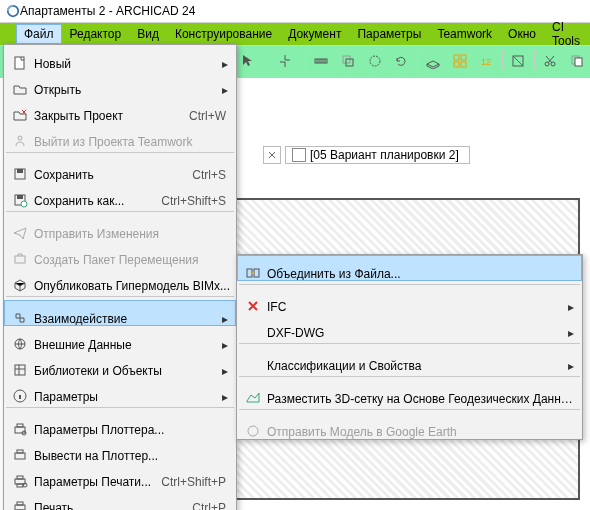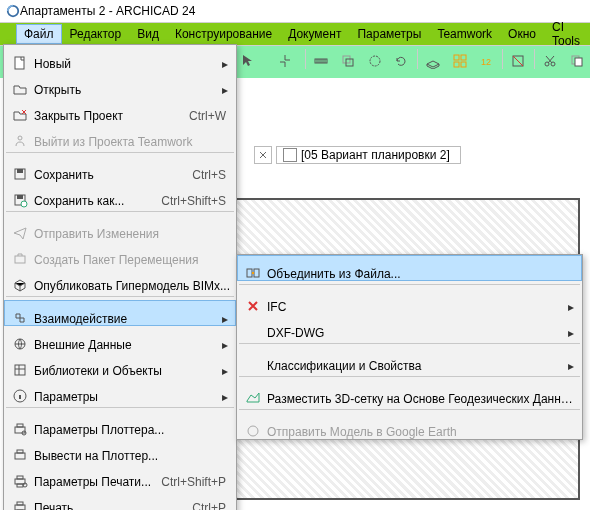--- a/index.html
+++ b/index.html
@@ -9,21 +9,21 @@
   .menubar{height:22px;display:flex;align-items:center;border-bottom:1px solid #d0d0d0;padding-left:16px;background:#84cc16}
   .menu-item{padding:3px 8px;cursor:default}
   .menu-item.active{background:#cde8ff;border:1px solid #7ab6e8;padding:2px 7px}
   .toolbar{height:32px;display:flex;align-items:flex-start;gap:4px;padding:3px 2px;border-bottom:1px solid #d0d0d0;background:#86efac}
   .tool{width:22px;height:22px;display:flex;align-items:center;justify-content:center;border:1px solid transparent}
   .tool.drop{width:32px}
   .tool svg{width:16px;height:16px}
   .sep{width:1px;height:20px;background:#ccc}
   .canvas{position:absolute;left:0;right:0;top:78px;bottom:0;background:#fff}
   .plan{position:absolute;left:80px;top:120px;right:10px;bottom:10px;border:2px solid #555;background:repeating-linear-gradient(45deg,#eee,#eee 3px,#fff 3px,#fff 6px)}
-  .tab{position:absolute;left:254px;top:145px;display:flex;align-items:center;height:20px}
+  .tab{position:absolute;left:263px;top:145px;display:flex;align-items:center;height:20px}
   .tab-close{width:16px;height:16px;border:1px solid #bbb;display:flex;align-items:center;justify-content:center;margin-right:4px;background:#fff}
   .tab-box{border:1px solid #bbb;background:#fff;padding:1px 10px 1px 6px;display:flex;align-items:center;gap:4px}
   .tab-icon{width:12px;height:12px;background:#fff;border:1px solid #888;display:inline-block}
 
   .dropdown{position:absolute;background:#f2f2f2;border:1px solid #a0a0a0;box-shadow:2px 2px 6px rgba(0,0,0,.25)}
   .dropdown.main{left:3px;top:44px;width:232px}
   .dropdown.sub{left:236px;top:254px;width:345px}
   .row{display:flex;align-items:flex-end;height:26px;padding:0 4px;position:relative}
   .row .ic{width:24px;display:flex;align-items:center;justify-content:center}
   .row .lbl{flex:1;padding-left:2px;white-space:nowrap;overflow:hidden;text-overflow:ellipsis}

